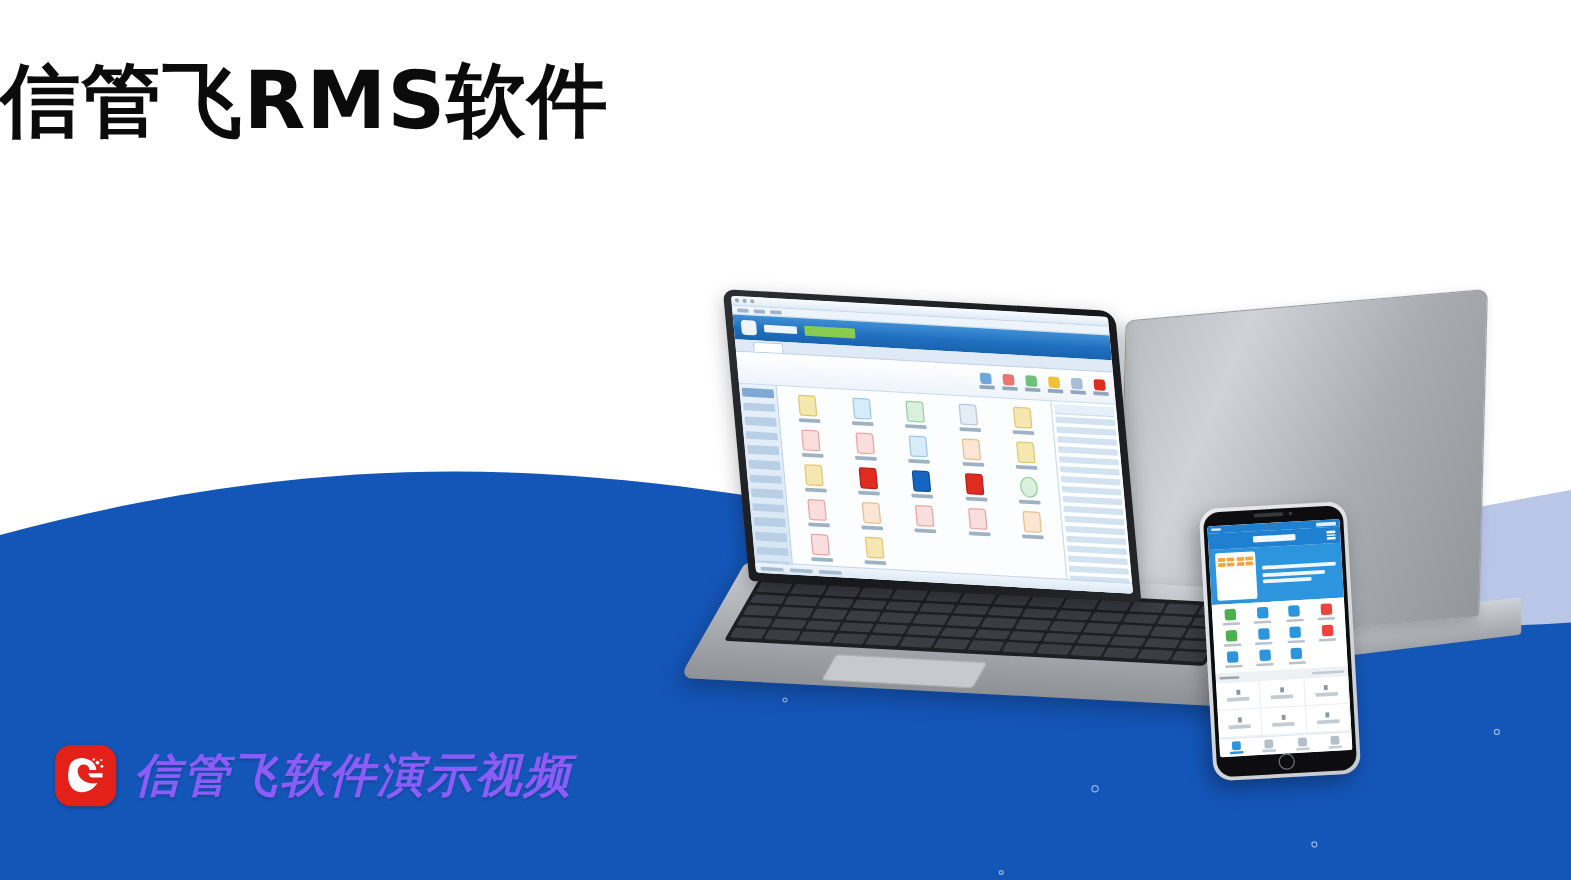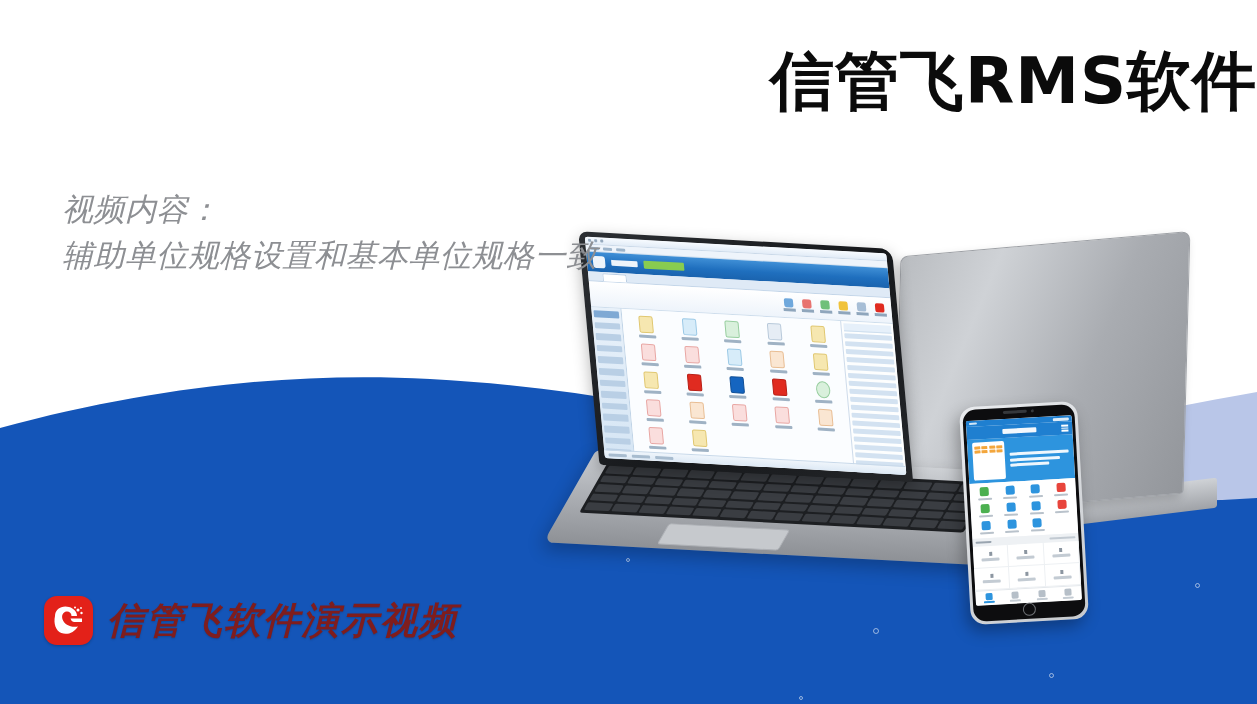--- a/index.html
+++ b/index.html
@@ -13,21 +13,21 @@
 
   
   .waves { position:absolute; inset:0; z-index:1; }
   .waves svg { display:block; width:1257px; height:704px; }
 
   
   .bubble { position:absolute; border-radius:50%; border:1.5px solid rgba(255,255,255,.55); z-index:6; }
 
   
   .headline {
-    position:absolute; left:0; top:46px; width:1257px; text-align:right;
+    position:absolute; left:0; top:46px; width:1257px; text-align:left;
     z-index:8;
     font-size:64px; line-height:1.12; font-weight:700; color:#0b0b0b;
     letter-spacing:1px;
     font-family:"DejaVu Sans","Liberation Sans",sans-serif;
   }
 
   
   .subcopy {
     position:absolute; left:62px; top:186px; z-index:8;
     color:#8d8f93; font-style:italic; font-weight:400;
@@ -40,21 +40,21 @@
   .brandbar { position:absolute; left:44px; top:596px; z-index:9; display:flex; align-items:center; }
   .logo-badge {
     width:49px; height:49px; border-radius:13px;
     background:#e32119; position:relative; flex:0 0 auto;
     box-shadow:0 1px 3px rgba(0,0,0,.25);
     overflow:hidden;
   }
   .logo-badge svg { position:absolute; left:0; top:0; }
   .brand-text {
     margin-left:14px;
-    color:#7f1d1d; font-weight:700; font-style:italic;
+    color:#8b5cf6; font-weight:700; font-style:italic;
     font-size:37px; line-height:46px; letter-spacing:2px;
     text-shadow:0 1px 2px rgba(0,0,0,.18);
     font-family:"DejaVu Sans","Liberation Sans",sans-serif;
     white-space:nowrap;
   }
   .brand-tag {
     margin-left:18px; align-self:flex-end; padding-bottom:4px;
     color:#f6e04b; font-weight:700; font-style:italic;
     font-size:16.5px; letter-spacing:.6px; white-space:nowrap;
     font-family:"DejaVu Sans","Liberation Sans",sans-serif;
@@ -655,24 +655,20 @@
           </div>
         </div>
 
         <div class="ph-home"></div>
       </div>
     </div>
   </div>
 
   <div class="headline">信管飞RMS软件</div>
 
-  <div class="subcopy">
-    <div>视频内容：</div>
-    <div class="l2">辅助单位规格设置和基本单位规格一致</div>
-  </div>
 
   <div class="brandbar">
     <div class="logo-badge">
       <svg width="49" height="49" viewBox="0 0 49 49" xmlns="http://www.w3.org/2000/svg" aria-hidden="true">
         <path d="M11 20 C11 13, 18 9, 25 11 C30 12.4, 33 16, 33 20 L27.5 20 C27.5 17, 25 15.2, 22.4 15.6 C19 16.2, 17.2 19.6, 18.6 23.4 C20.4 28.4, 26.6 31.8, 34 30.4 C30.4 36.2, 23.4 39.4, 17.4 37 C11.6 34.7, 9.4 27.6, 11 20 Z" fill="#ffffff"></path>
         <path d="M26.5 22.5 L38 22.5 L38 26 L30 26 C29 26, 28 25.4, 27.4 24.6 Z" fill="#ffffff"></path>
         <circle cx="34" cy="14" r="1.5" fill="#ffffff"></circle>
         <circle cx="37.5" cy="17" r="1.2" fill="#ffffff"></circle>
         <circle cx="31" cy="11.5" r="1" fill="#ffffff"></circle>
         <circle cx="37" cy="12" r="0.9" fill="#ffffff"></circle>

